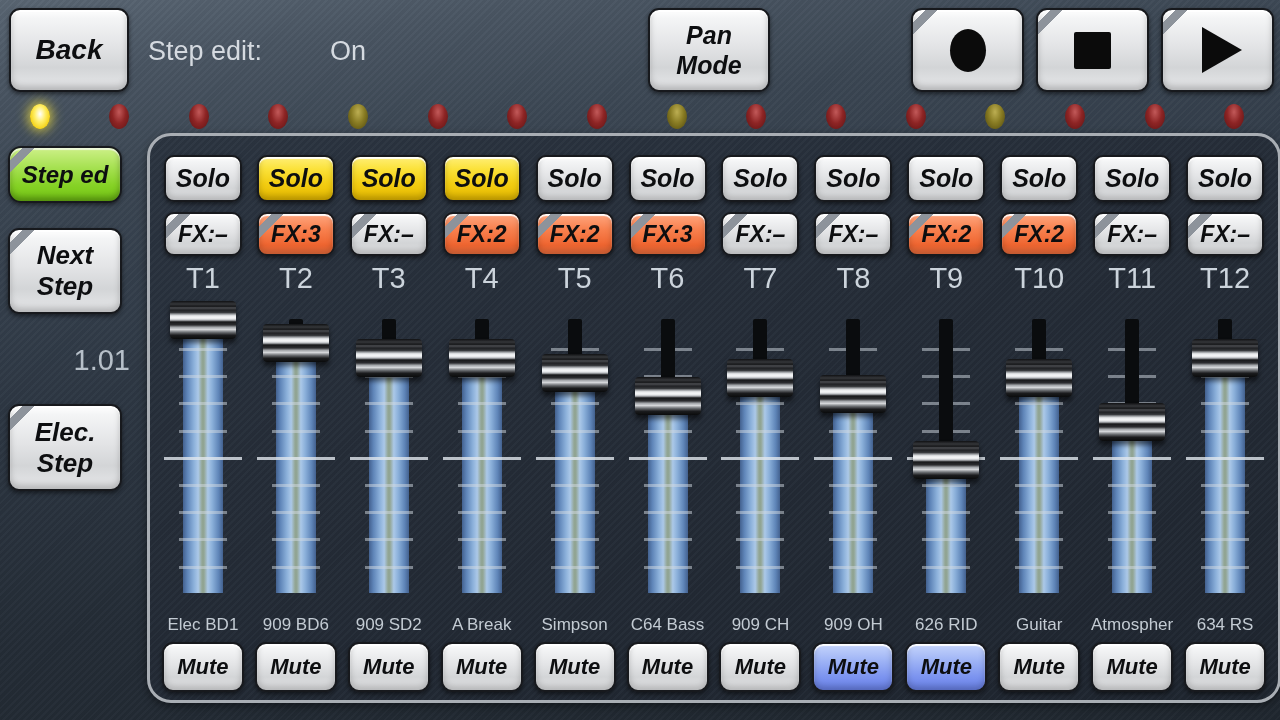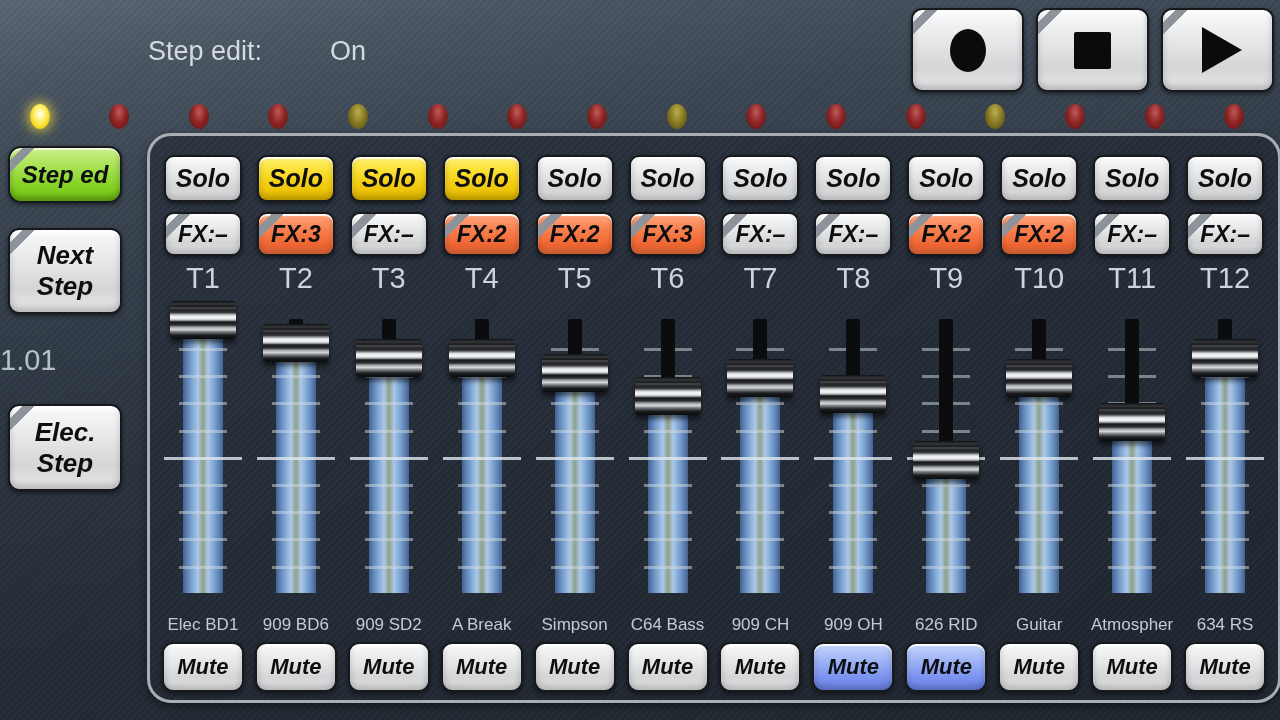--- a/index.html
+++ b/index.html
@@ -49,21 +49,21 @@
   .led.beat{background:radial-gradient(ellipse at 50% 32%,#bcae52 0%,#877a22 48%,#4f4710 100%);}
   .led.lit{background:radial-gradient(ellipse at 50% 40%,#ffffff 0%,#ffee66 38%,#f4d216 72%,#c7a308 100%);
            box-shadow:0 0 12px 2px rgba(255,233,60,.75);}
   
   .sidebar .btn{position:absolute;left:8px;width:114px;}
   .step-ed-btn{top:146px;height:57px;font-size:24px;border-radius:13px;
     background:linear-gradient(180deg,#cdf088 0%,#a8e254 35%,#86d226 70%,#74c614 100%);
     box-shadow:inset 0 2px 1px rgba(255,255,255,.7), inset 0 -4px 6px rgba(0,0,0,.3), 0 2px 4px rgba(0,0,0,.5);}
   .next-step-btn{top:228px;height:86px;font-size:26px;line-height:31px;}
   .prev-step-btn{top:404px;height:87px;font-size:26px;line-height:31px;}
-  .position-display{position:absolute;left:0;top:344px;width:130px;text-align:left;
+  .position-display{position:absolute;left:0;top:344px;width:130px;text-align:right;
     font-size:29px;color:#b7c0c9;}
   
   .mixer-panel{
     position:absolute;left:147px;top:133px;width:1134px;height:570px;
     border:3px solid #a9aeb4;border-radius:24px;box-sizing:border-box;
     background:
       repeating-linear-gradient(135deg, rgba(255,255,255,0.018) 0 2px, rgba(0,0,0,0.04) 2px 5px),
       linear-gradient(163deg,#2c3541 0%,#252d38 42%,#1f2630 100%);
     box-shadow:0 3px 8px rgba(0,0,0,.45);
   }
@@ -92,22 +92,27 @@
       #323437 30%,#8d9094 34%,#e8eaec 39%,#f6f7f8 45%,#b9bcc0 50%,
       #17181a 55%,#2c2d30 63%,#a2a5a9 69%,#d4d6d9 75%,#6f7276 82%,
       #1b1c1e 90%,#0a0b0c 100%);
     box-shadow:0 4px 5px rgba(0,0,0,.55);
   }
 </style>
 </head>
 <body>
 
 <div class="topbar">
+  <div class="btn back-btn">Back</div>
   <div class="topbar-text step-edit-label">Step edit:</div>
   <div class="topbar-text step-edit-value">On</div>
+  <div class="btn pan-btn">
+    <span>Pan</span>
+    <span>Mode</span>
+  </div>
   <div class="btn rec-btn notch">
     <div class="glyph-record"></div>
   </div>
   <div class="btn stop-btn notch">
     <div class="glyph-stop"></div>
   </div>
   <div class="btn play-btn notch">
     <div class="glyph-play"></div>
   </div>
 </div>

